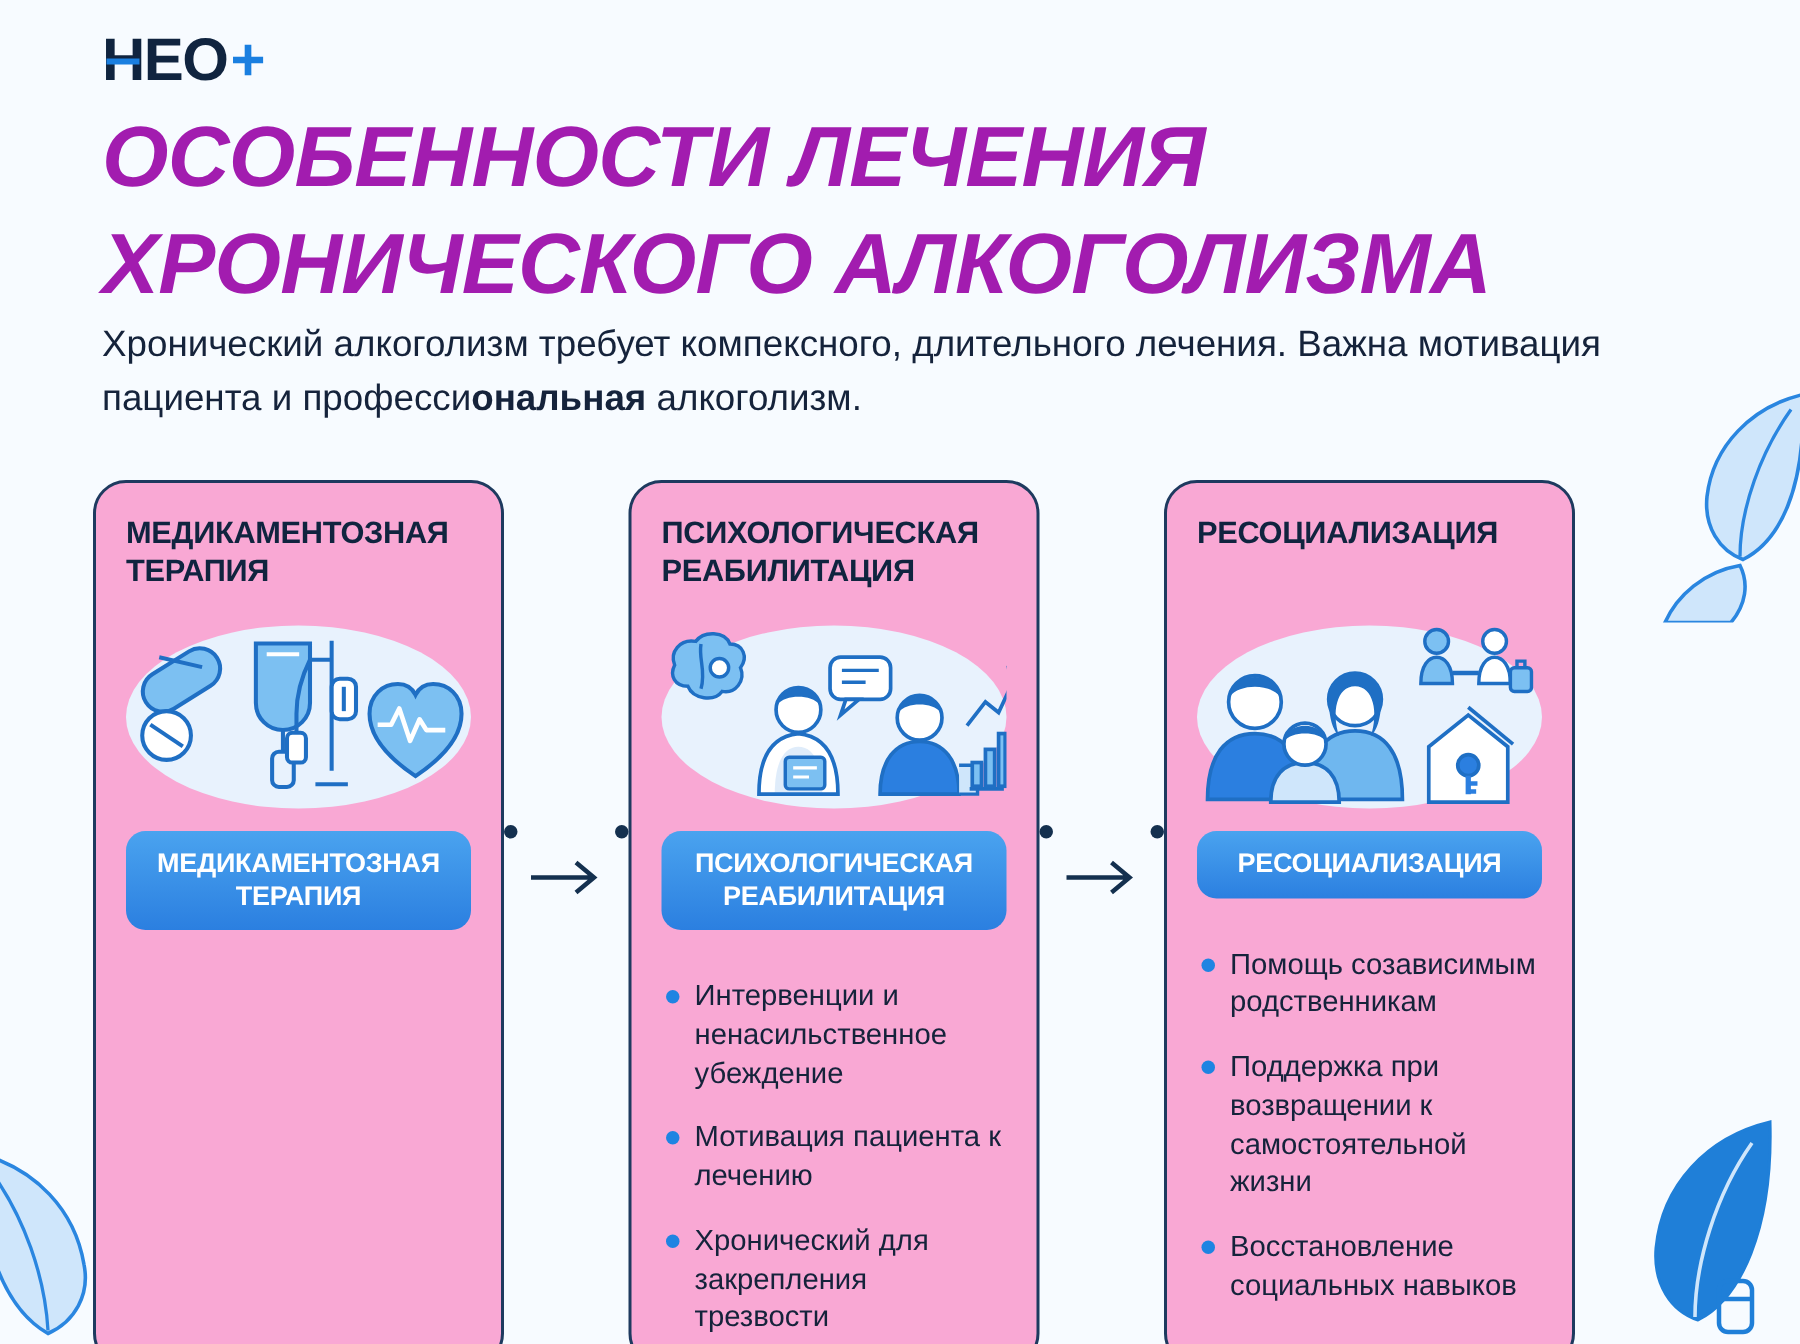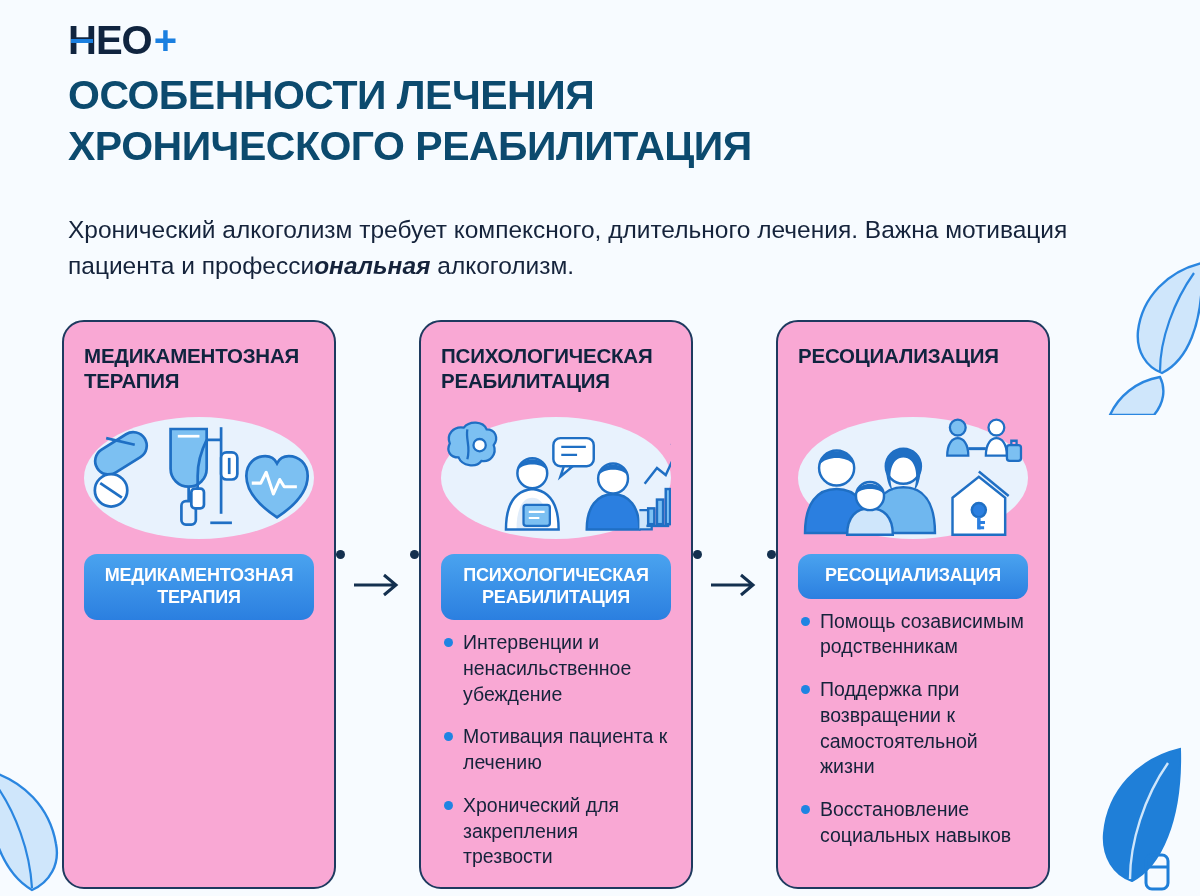--- a/index.html
+++ b/index.html
@@ -41,35 +41,36 @@
     background: #1a7fe0;
     transform: translateY(-50%);
   }
   .logo .plus { color: #1a7fe0; margin-left: 2px; }
 
   
   .title {
     position: absolute;
     left: 68px; top: 70px;
     width: 1080px;
-    color: #0c4a6e;
-    font-size: 41px;
+    color: #a21caf;
+    font-size: 57px;
     line-height: 1.24;
     font-weight: bold;
+    font-style: italic;
     letter-spacing: -0.5px;
   }
   .subtitle {
     position: absolute;
     left: 68px; top: 212px;
     width: 1000px;
     font-size: 24.5px;
     line-height: 1.45;
     color: #15233b;
   }
-  .subtitle b { font-weight: bold; font-style: italic; }
+  .subtitle b { font-weight: bold; }
 
   
   .columns {
     position: absolute;
     left: 62px; top: 320px;
     width: 1080px;
     display: flex;
     gap: 0;
   }
 
@@ -109,21 +110,21 @@
     font-size: 18px;
     line-height: 1.2;
     text-align: center;
     border-radius: 13px;
     padding: 11px 10px 12px 10px;
     letter-spacing: -0.2px;
   }
 
   ul.bullets {
     list-style: none;
-    margin-top: 10px;
+    margin-top: 32px;
   }
   ul.bullets li {
     position: relative;
     padding-left: 22px;
     font-size: 19.5px;
     line-height: 1.32;
     color: #15233b;
     margin-bottom: 17px;
   }
   ul.bullets li::before {
@@ -194,21 +195,21 @@
 </div>
 
 <div class="logo">
   <span class="n">H</span>
     <span>EO</span>
     <span class="plus">+</span>
 </div>
 
 <h1 class="title">
   <div>ОСОБЕННОСТИ ЛЕЧЕНИЯ</div>
-  <div>ХРОНИЧЕСКОГО РЕАБИЛИТАЦИЯ</div>
+  <div>ХРОНИЧЕСКОГО АЛКОГОЛИЗМА</div>
 </h1>
 
 <p class="subtitle">
   <span>Хронический алкоголизм требует компексного, длительного лечения. Важна мотивация пациента и професси</span><b>ональная</b><span> алкоголизм.</span>
 </p>
 
 <div class="columns">
 
   <div class="card">
     <div class="card-heading">МЕДИКАМЕНТОЗНАЯ ТЕРАПИЯ</div>

